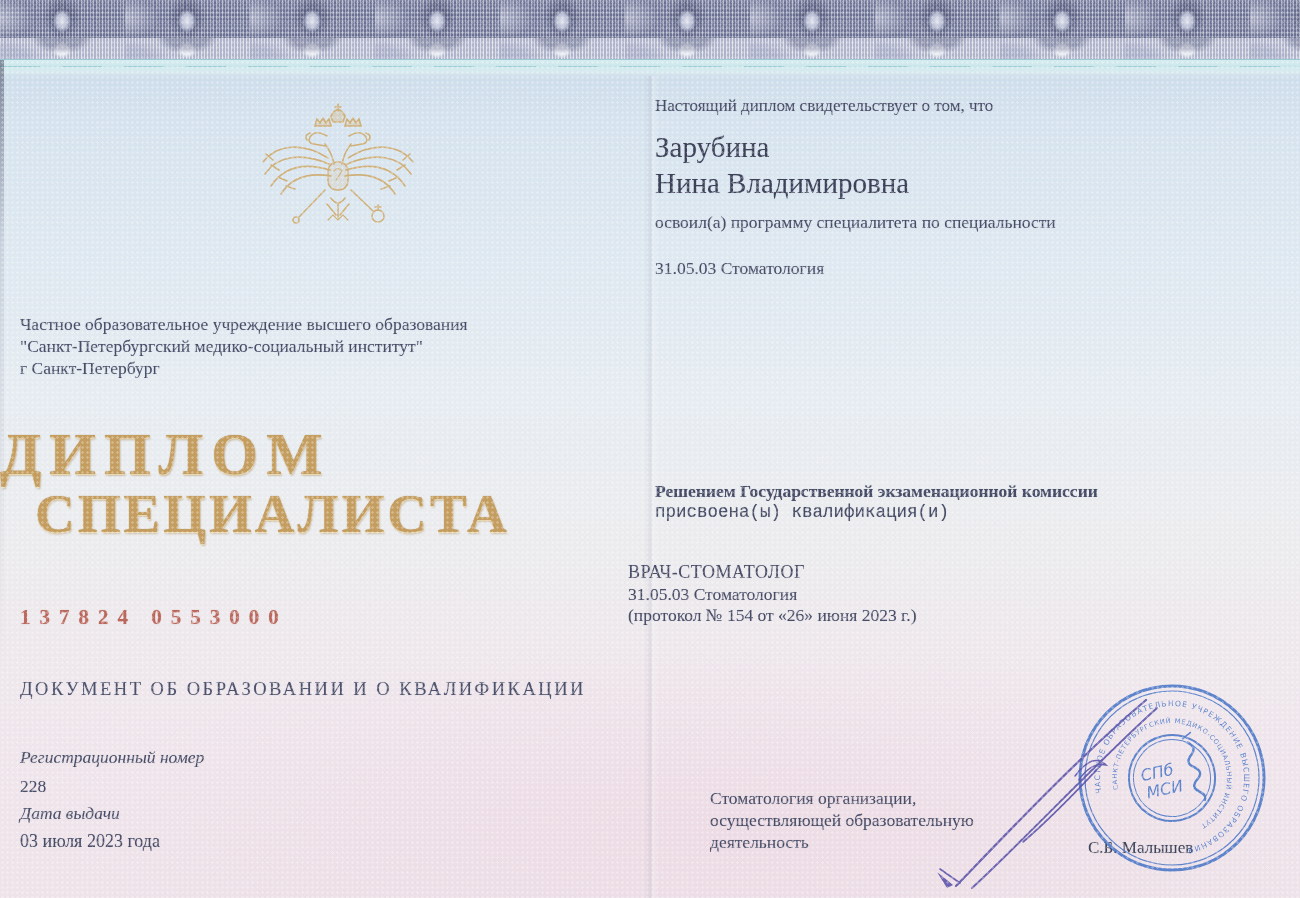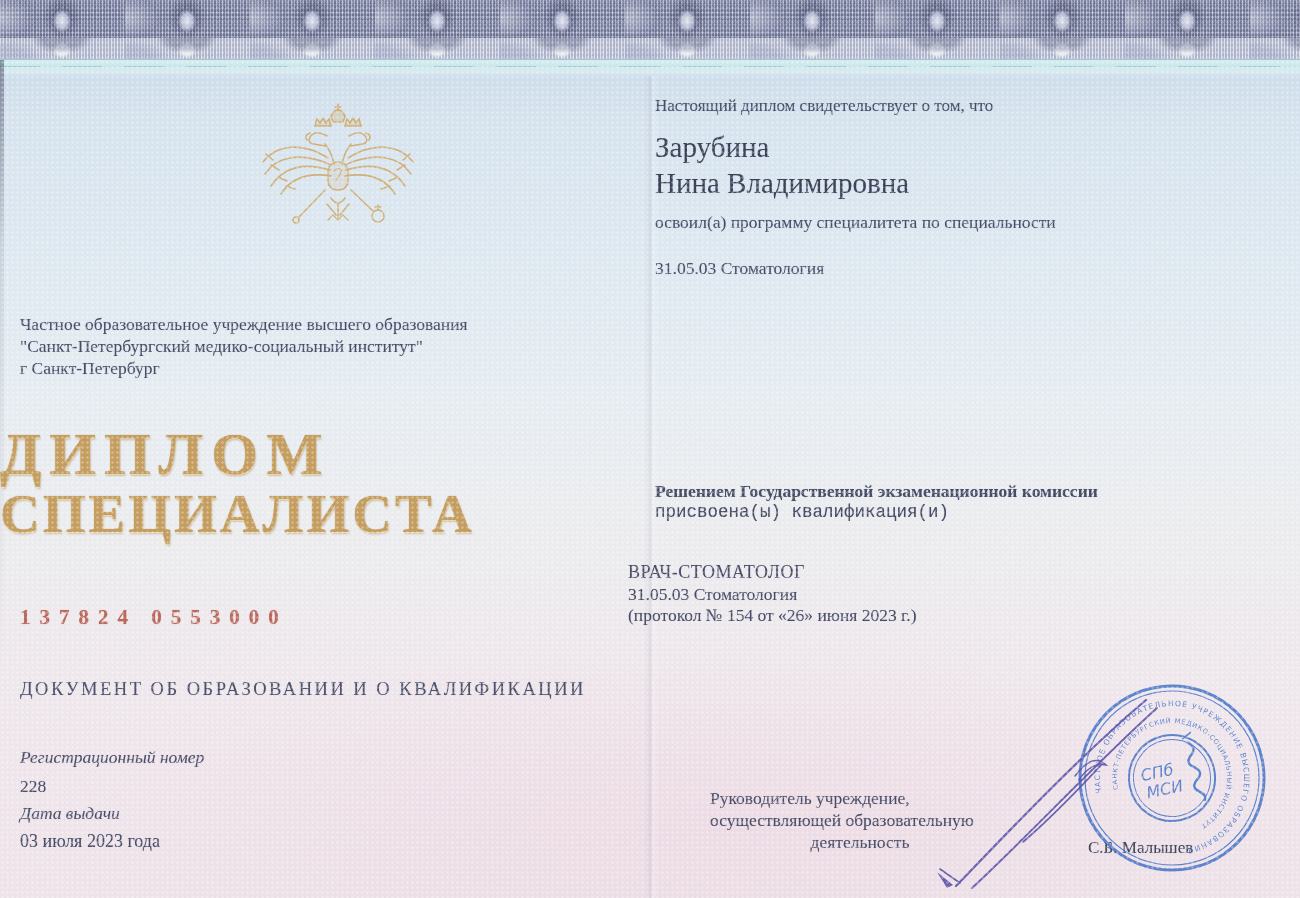--- a/index.html
+++ b/index.html
@@ -72,42 +72,42 @@
   .qc{left:628px;width:610px;}       
   .country{top:266px;font-size:17px;letter-spacing:1.5px;}
   .inst1{top:314px;font-size:17.5px;}
   .inst2{top:336px;font-size:17.5px;}
   .inst3{top:358px;font-size:17.5px;}
   .gold{
     left:0;width:612px;font-weight:bold;color:#c59d5e;
     text-shadow:0 1px 0 #e9d7ae, 1px 2px 2px rgba(150,110,50,.35), 0 0 1px #b08a48;
   }
   .title1{top:420px;font-size:60px;letter-spacing:8px;}
-  .title2{top:482px;font-size:55px;letter-spacing:3px;}
+  .title2{top:482px;font-size:55px;letter-spacing:3px;margin-left:35px;}
   .serial{top:605px;font-size:21px;font-weight:600;letter-spacing:9px;color:#bb675b;
           text-shadow:0 0 1px rgba(187,103,91,.5);}
   .docline{top:679px;font-size:18.5px;letter-spacing:2.5px;color:#4c516b;}
   .it{font-style:italic;}
   .reglabel{top:747px;font-size:17.5px;}
   .regnum{top:776px;font-size:17.5px;}
   .datelabel{top:803px;font-size:17.5px;}
   .dateval{top:831px;font-size:18px;}
   .intro{top:96px;font-size:17px;}
   .surname{top:131px;font-size:29px;color:#3c4158;}
   .given{top:167px;font-size:29px;color:#3c4158;}
   .program{top:212px;font-size:17.5px;}
   .spec{top:258px;font-size:17.5px;}
   .attest{top:427px;font-size:17.5px;}
   .comm1{top:481px;font-size:17.5px;font-weight:bold;}
   .comm2{top:502px;font-size:17.5px;font-family:Liberation Mono, monospace;}
   .qual{top:562px;font-size:18px;letter-spacing:.5px;}
   .qualspec{top:584px;font-size:17.5px;}
   .protocol{top:605px;font-size:17.5px;}
   .role{left:710px;width:300px;text-align:left;font-size:17.5px;line-height:22px;}
-  .role1{top:787px;} .role2{top:809px;} .role3{top:831px;text-align:center;}
+  .role1{top:787px;} .role2{top:809px;} .role3{top:831px;}
   .signame{left:1088px;width:160px;top:838px;font-size:17px;text-align:left;color:#3e4459;z-index:5;}
   .eagle{position:absolute;left:243px;top:100px;width:190px;height:152px;z-index:3;}
   .stamp{position:absolute;left:1072px;top:678px;width:200px;height:200px;z-index:6;
          transform:rotate(-12deg);opacity:.82;}
   .sig{position:absolute;inset:0;z-index:7;pointer-events:none;}
   .stamp text{font-family:"DejaVu Sans",sans-serif;}
 </style>
 </head>
 <body>
 
@@ -169,21 +169,21 @@
   <div class="l rc intro">Настоящий диплом свидетельствует о том, что</div>
   <div class="l rc surname">Зарубина</div>
   <div class="l rc given">Нина Владимировна</div>
   <div class="l rc program">освоил(а) программу специалитета по специальности</div>
   <div class="l rc spec">31.05.03 Стоматология</div>
   <div class="l rc comm1">Решением Государственной экзаменационной комиссии</div>
   <div class="l rc comm2">присвоена(ы) квалификация(и)</div>
   <div class="l qc qual">ВРАЧ-СТОМАТОЛОГ</div>
   <div class="l qc qualspec">31.05.03 Стоматология</div>
   <div class="l qc protocol">(протокол № 154 от «26» июня 2023 г.)</div>
-  <div class="l role role1">Руководитель учреждение,</div>
+  <div class="l role role1">Стоматология организации,</div>
   <div class="l role role2">осуществляющей образовательную</div>
   <div class="l role role3">деятельность</div>
   <div class="l signame">С.Б. Малышев</div>
 
   <svg class="stamp" viewBox="0 0 200 200">
     <defs>
       <path id="ringOut" d="M100,100 m-72,0 a72,72 0 1,1 144,0 a72,72 0 1,1 -144,0"></path>
       <path id="ringIn" d="M100,100 m-55,0 a55,55 0 1,1 110,0 a55,55 0 1,1 -110,0"></path>
     </defs>
     <g stroke="#3e6ec5" fill="none">

